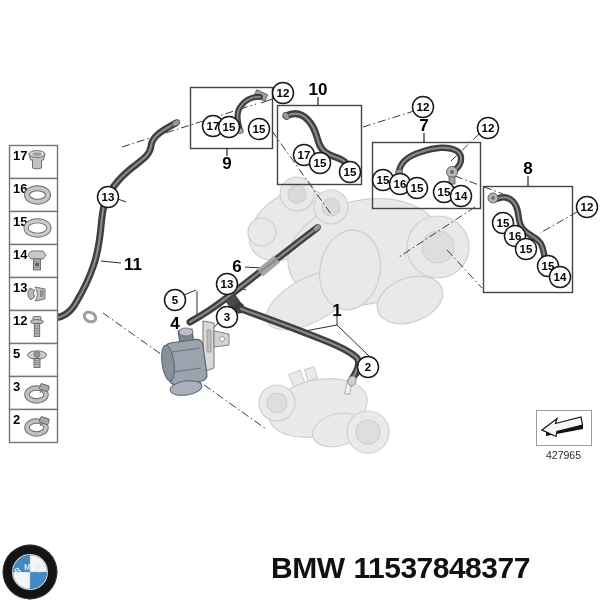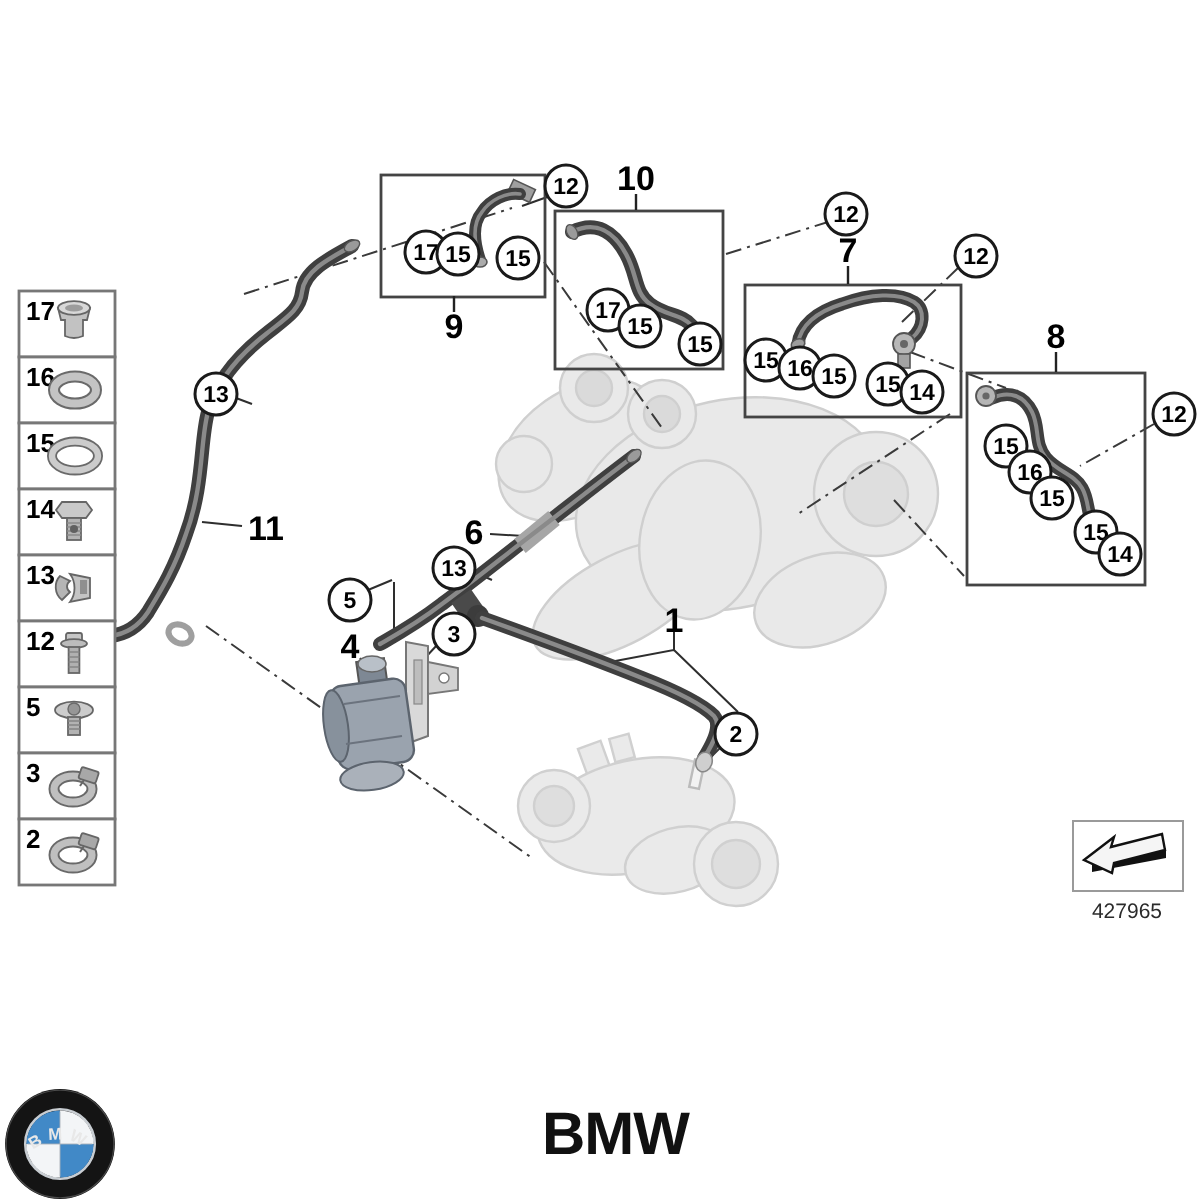--- a/index.html
+++ b/index.html
@@ -374,15 +374,16 @@
     <path d="M50,50 L80,50 A30,30 0 0 0 50,20 Z" fill="#f3f5f7"></path>
     <path d="M50,50 L50,80 A30,30 0 0 1 20,50 Z" fill="#f3f5f7"></path>
     <path d="M50,21 L50,79 M21,50 L79,50" stroke="#aab2b8" stroke-width="0.8"></path>
     <path id="bmwarc" d="M 19,66 A 34,34 0 0 1 81,66" fill="none"></path>
     <text font-size="15" font-weight="bold" fill="#e8e8e8" letter-spacing="5" text-anchor="middle">
       <textPath href="#bmwarc" startOffset="50%">BMW</textPath>
     </text>
   </svg>
   <div class="pn">
     <span>BMW</span>
+    <span>11537848377</span>
   </div>
 </div>
 </div>
 
 </body></html>

